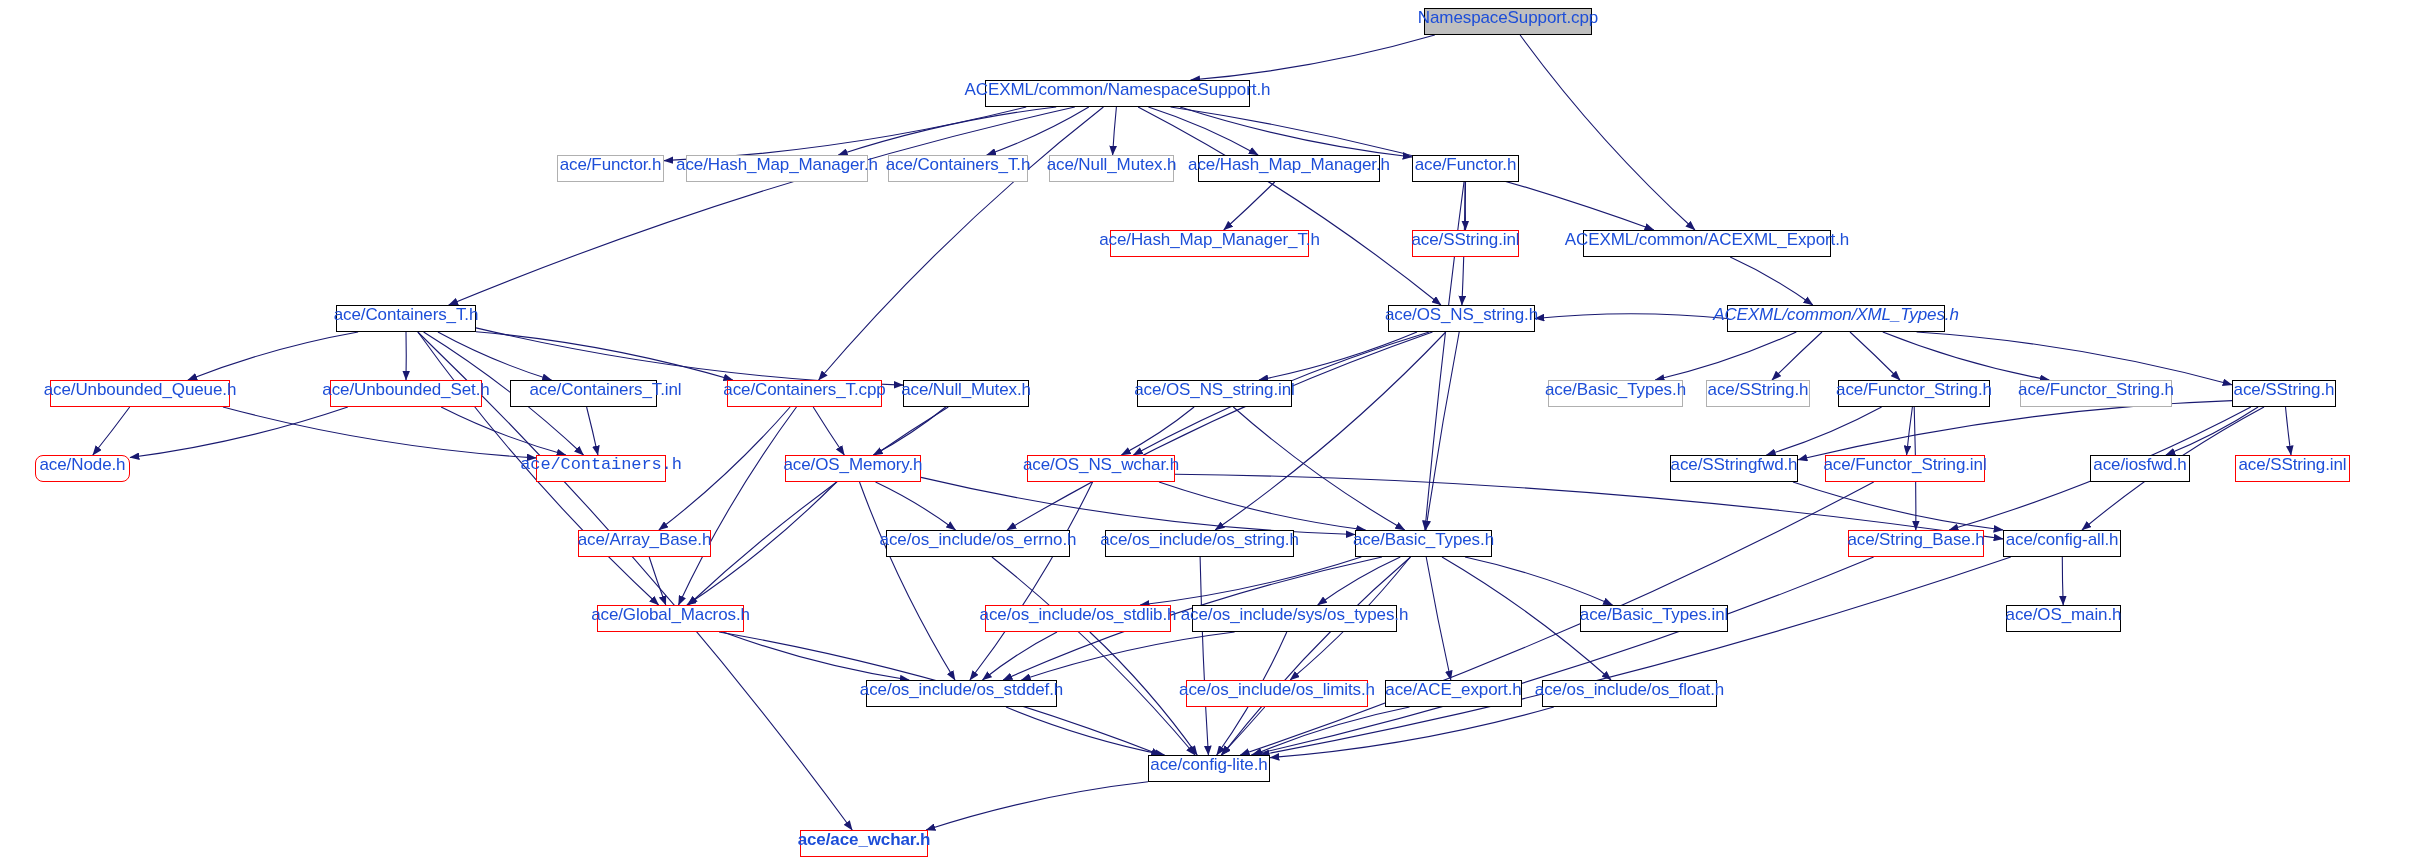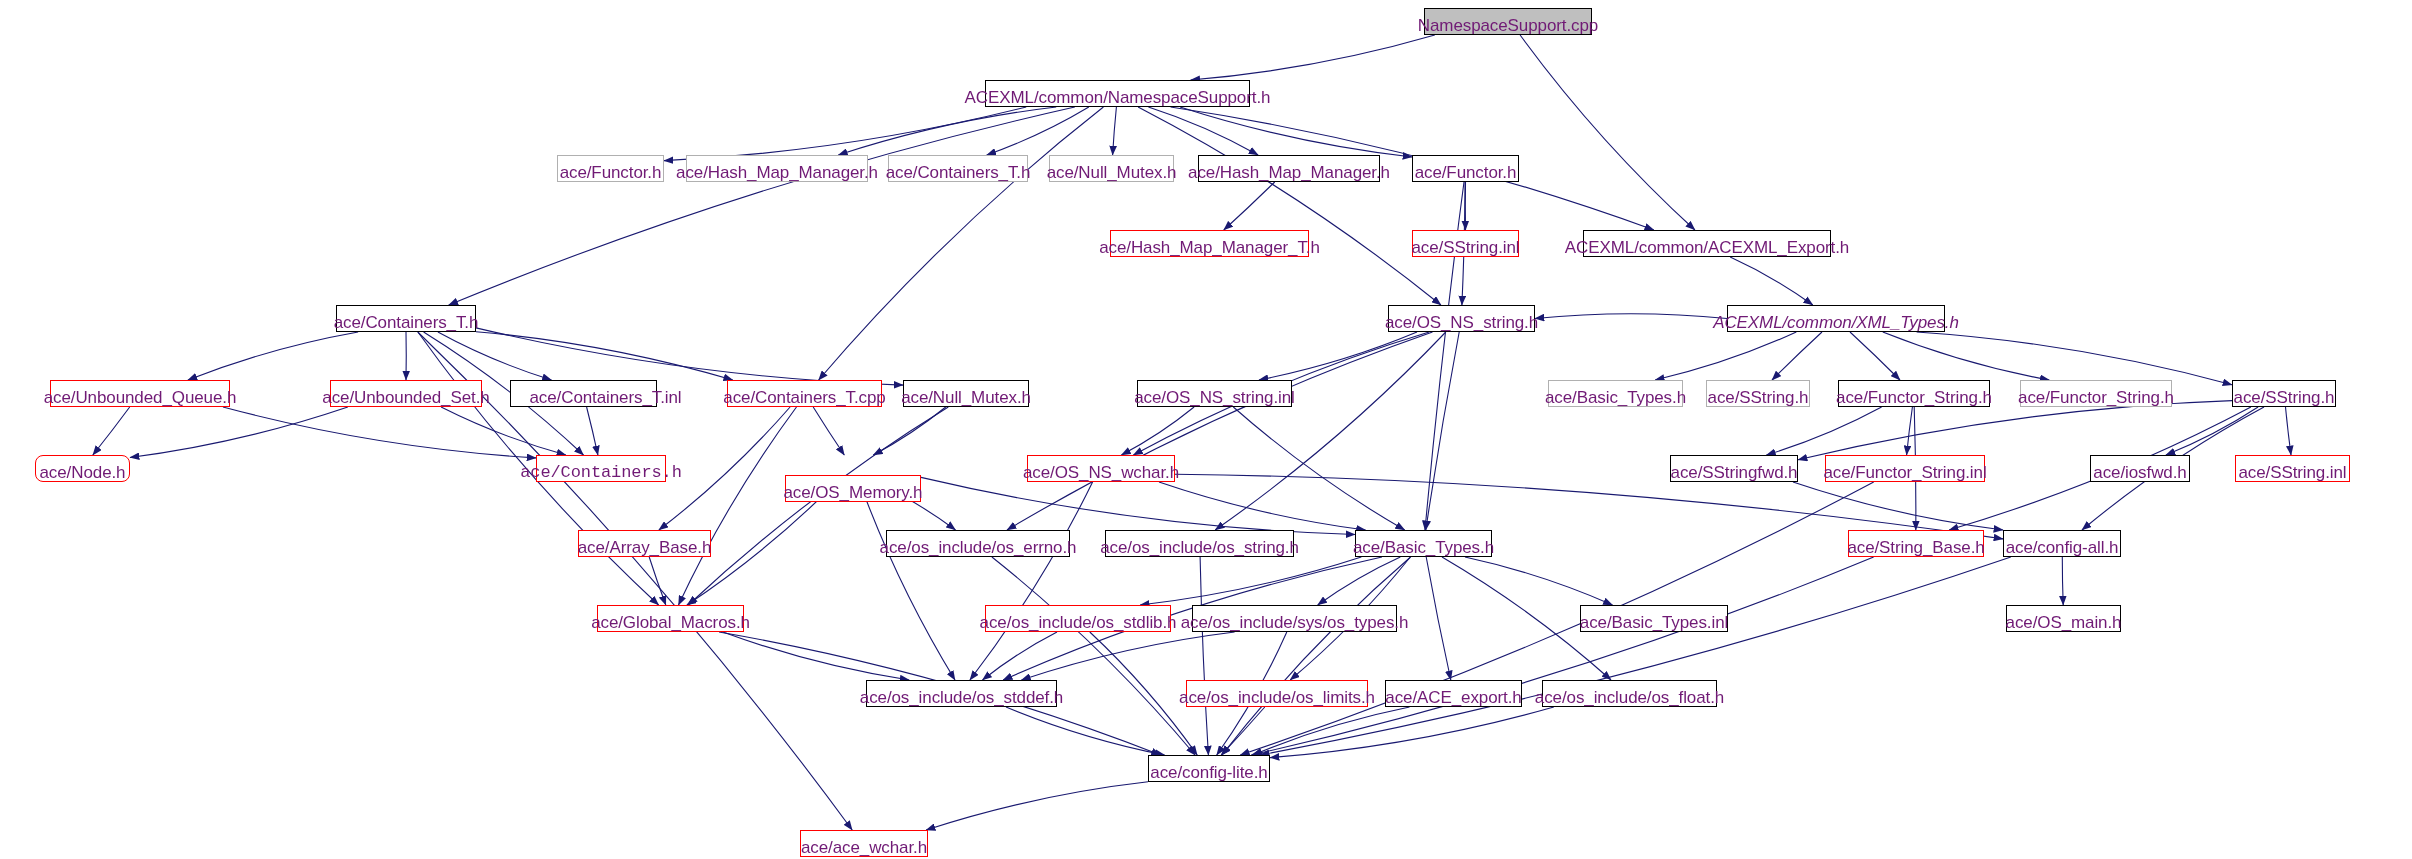--- a/index.html
+++ b/index.html
@@ -21,27 +21,27 @@
     position: absolute;
     left: 0;
     top: 0;
     width: 2412px;
     height: 859px;
   }
   .node {
     position: absolute;
     box-sizing: border-box;
     display: flex;
-    align-items: flex-end;
+    align-items: flex-start;
     justify-content: center;
     white-space: nowrap;
     font-family: "Liberation Sans", sans-serif;
     font-size: 17px;
     line-height: 1;
-    color: #701a75;
+    color: #1d4ed8;
     background: #ffffff;
     border: 1.5px solid #000000;
     letter-spacing: -0.1px;
     cursor: pointer;
   }
   .node.root {
     background: #bfbfbf;
     border: 1.5px solid #000000;
   }
   .node.red {
@@ -232,21 +232,21 @@
       </div>
       <div class="node " style="left: 2232px; top: 380px; width: 104px; height: 27px;">
         <span class="node-label">ace/SString.h</span>
       </div>
       <div class="node red" style="left: 35px; top: 455px; width: 95px; height: 27px; border-radius: 8px;">
         <span class="node-label">ace/Node.h</span>
       </div>
       <div class="node red" style="left: 536px; top: 455px; width: 130px; height: 27px; font-family: Liberation Mono, monospace;">
         <span class="node-label">ace/Containers.h</span>
       </div>
-      <div class="node red" style="left: 785px; top: 455px; width: 136px; height: 27px; margin-top: 20px;">
+      <div class="node red" style="left: 785px; top: 455px; width: 136px; height: 27px;">
         <span class="node-label">ace/OS_Memory.h</span>
       </div>
       <div class="node red" style="left: 1027px; top: 455px; width: 148px; height: 27px;">
         <span class="node-label">ace/OS_NS_wchar.h</span>
       </div>
       <div class="node " style="left: 1670px; top: 455px; width: 128px; height: 27px;">
         <span class="node-label">ace/SStringfwd.h</span>
       </div>
       <div class="node red" style="left: 1825px; top: 455px; width: 160px; height: 27px;">
         <span class="node-label">ace/Functor_String.inl</span>
@@ -298,17 +298,17 @@
       </div>
       <div class="node " style="left: 1385px; top: 680px; width: 137px; height: 27px;">
         <span class="node-label">ace/ACE_export.h</span>
       </div>
       <div class="node " style="left: 1542px; top: 680px; width: 175px; height: 27px;">
         <span class="node-label">ace/os_include/os_float.h</span>
       </div>
       <div class="node " style="left: 1148px; top: 755px; width: 122px; height: 27px;">
         <span class="node-label">ace/config-lite.h</span>
       </div>
-      <div class="node red" style="left: 800px; top: 830px; width: 128px; height: 27px;">
+      <div class="node red" style="left: 800px; top: 830px; width: 128px; height: 27px; font-weight: bold;">
         <span class="node-label">ace/ace_wchar.h</span>
       </div>
     </div>
 </div>
 
 </body></html>

